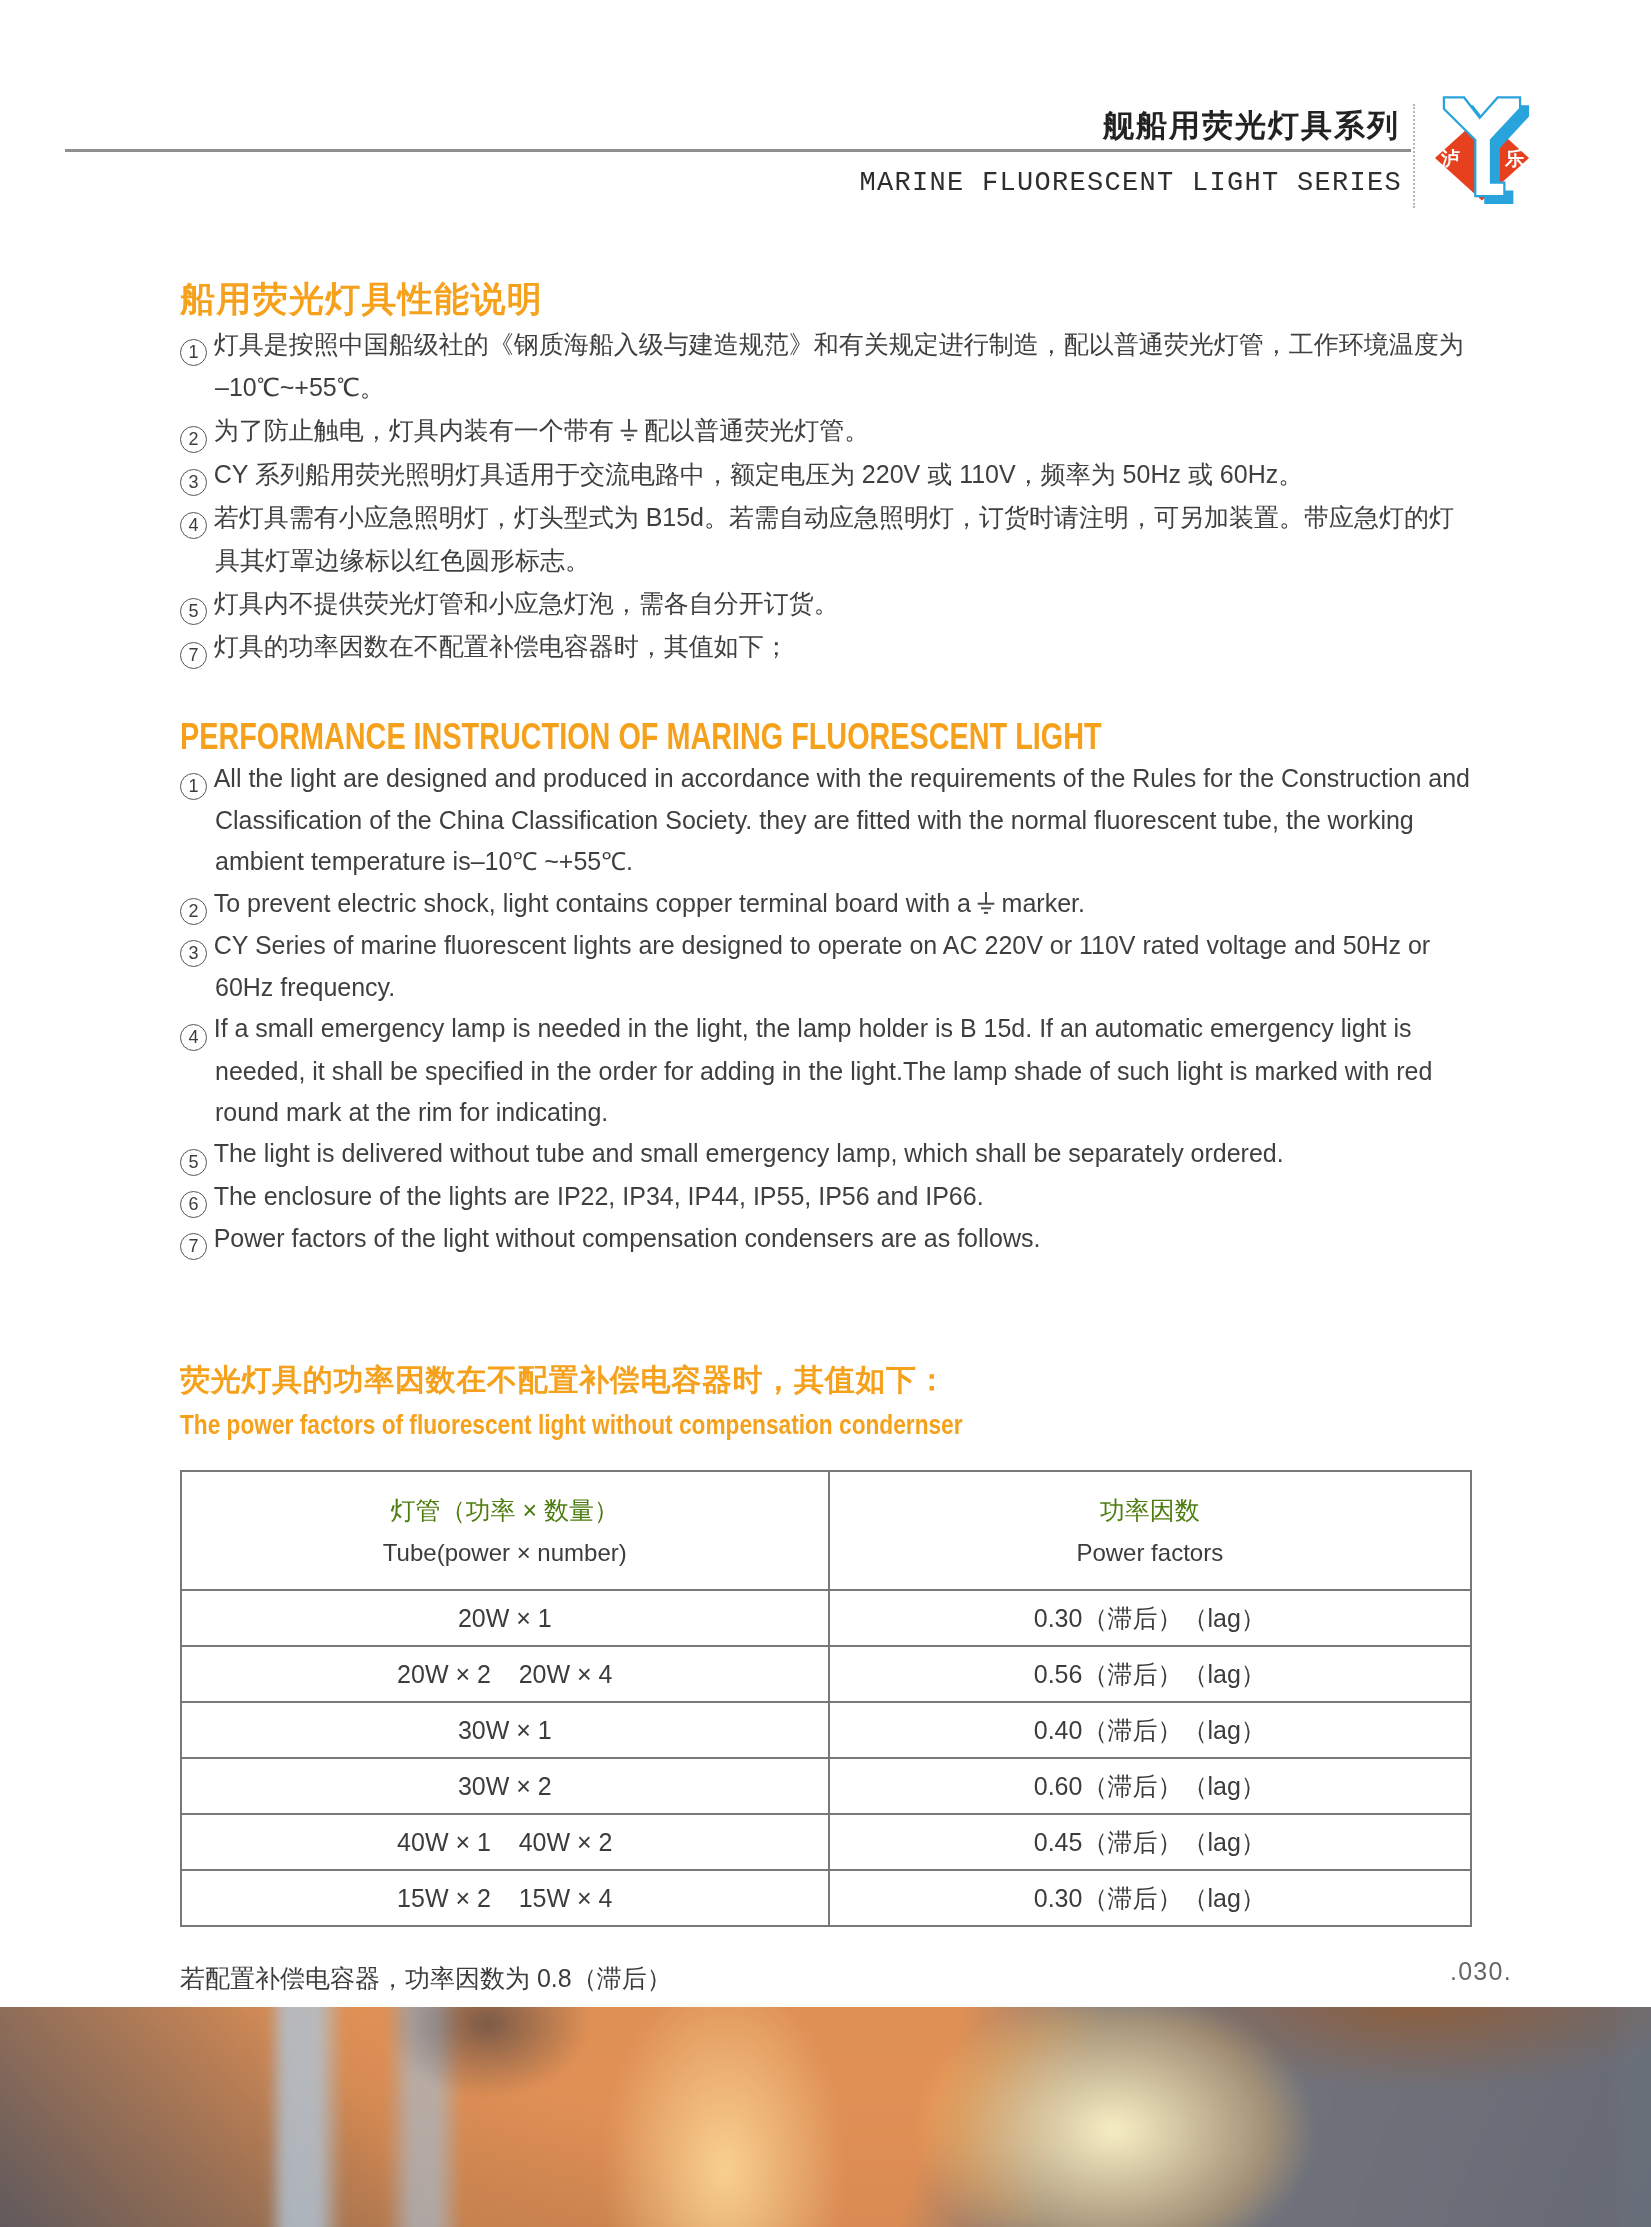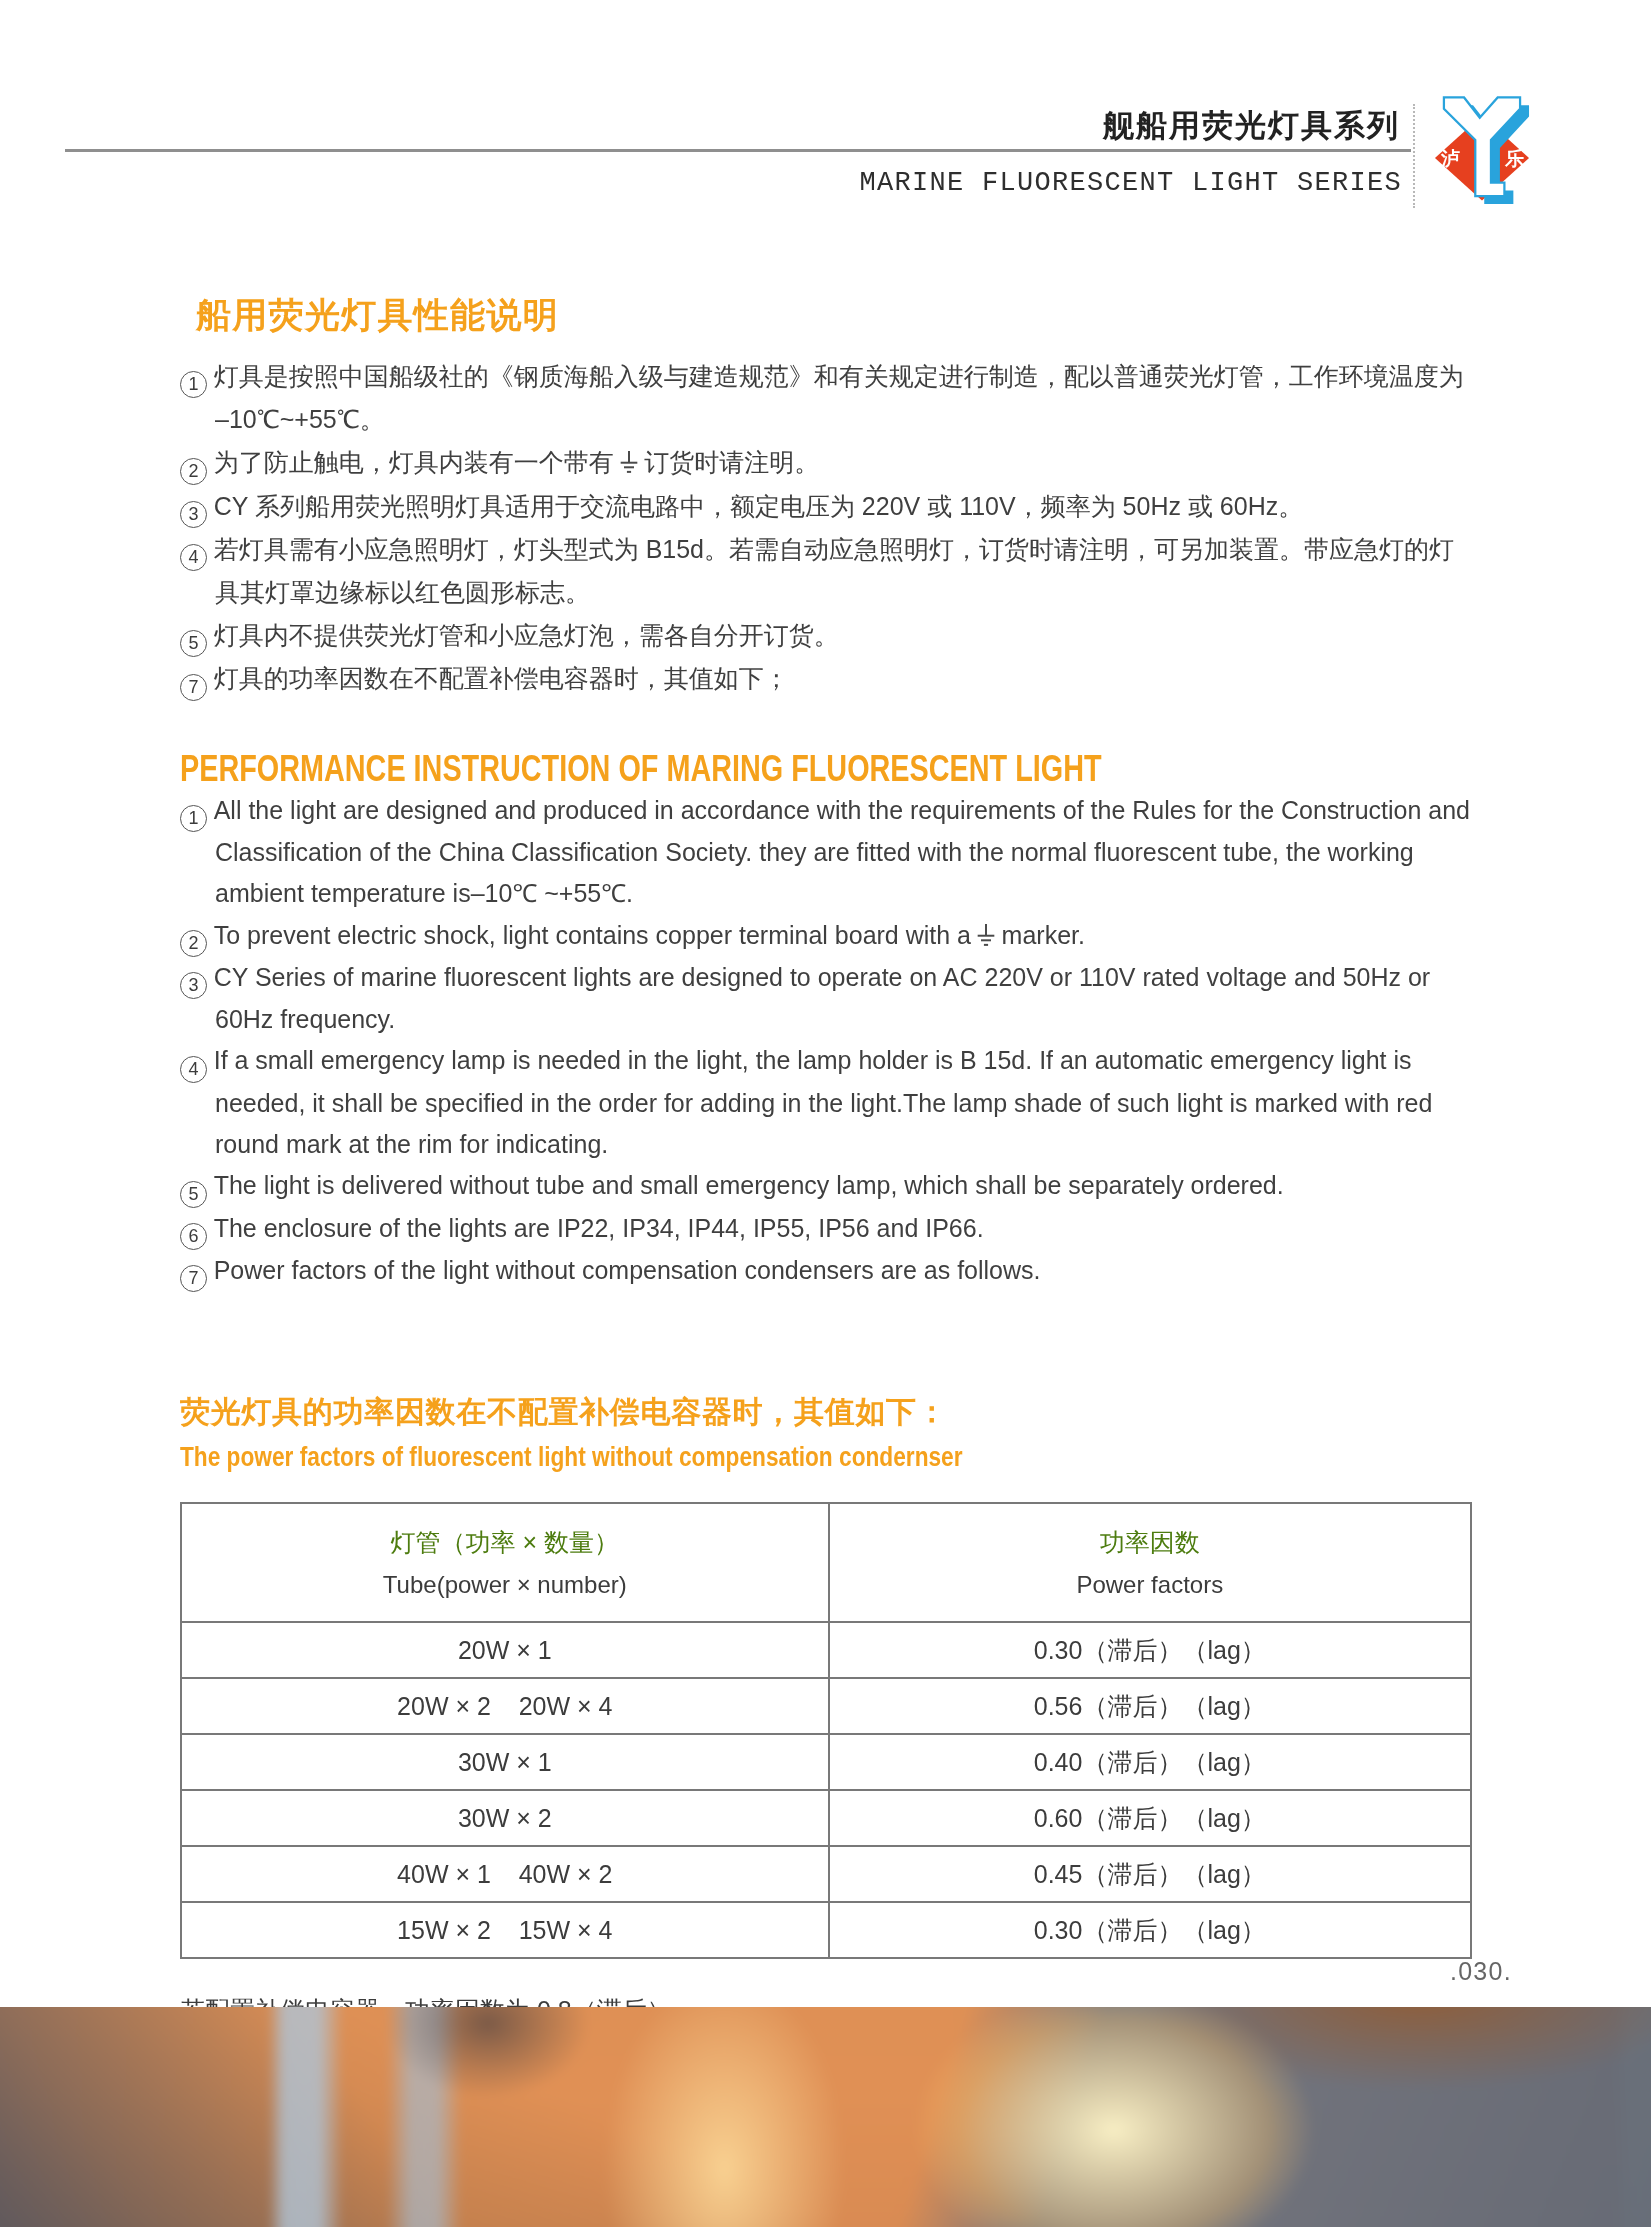--- a/index.html
+++ b/index.html
@@ -9,21 +9,21 @@
   .hdr-cn{position:absolute;top:105px;right:252px;font-size:31px;font-weight:bold;color:#222;letter-spacing:2px;}
   .hdr-line{position:absolute;top:149px;left:65px;width:1346px;height:2.7px;background:#8f8f8f;}
   .hdr-en{position:absolute;top:168px;right:250px;font-family:"Liberation Mono","DejaVu Sans Mono",monospace;font-size:27px;color:#2e2e2e;letter-spacing:1.3px;}
   .hdr-dots{position:absolute;top:104px;left:1413px;height:104px;width:0;border-left:2px dotted #b8b8b8;}
   .logo{position:absolute;top:93px;left:1426px;width:112px;height:112px;}
 
   
   .content{position:absolute;left:180px;width:1292px;top:0;}
   .pad-top{height:276px;}
 
-  .h-cn{margin:16px;font-size:35px;font-weight:bold;color:#F5A11C;letter-spacing:1.3px;}
+  .h-cn{margin:0;font-size:35px;font-weight:bold;color:#F5A11C;letter-spacing:1.3px;}
   .h-en-cond{margin:0;font-size:36px;font-weight:bold;color:#F5A11C;display:inline-block;transform:scaleX(0.8);transform-origin:left center;letter-spacing:0px;white-space:nowrap;}
 
   ol.plist{list-style:none;margin:0;padding:0;font-size:25px;color:#3f3f3f;}
   ol.plist li{padding-left:35px;text-indent:-35px;margin:0;}
   ol.cn li{line-height:1.72;}
   ol.en li{line-height:1.65;}
   .circ{display:inline-block;width:27px;height:27px;line-height:25px;border:1.3px solid #555;border-radius:50%;text-align:center;font-size:18px;color:#3c3c3c;margin-right:6.7px;vertical-align:-5.3px;box-sizing:border-box;text-indent:0;}
   .gnd{display:inline-block;margin:0 5.3px;vertical-align:-2.7px;}
 
   .mt-cnlist{margin-top:33px;}
@@ -89,21 +89,21 @@
 
   <ol class="plist cn mt-cnlist">
     <li><span class="circ">1</span><span>灯具是按照中国船级社的《钢质海船入级与建造规范》和有关规定进行制造，配以普通荧光灯管，工作环境温度为 –10℃~+55℃。</span></li>
     <li><span class="circ">2</span><span>为了防止触电，灯具内装有一个带有</span><svg class="gnd" width="20" height="22.6" viewBox="0 0 24 27">
           <g stroke="#4a4a4a" stroke-width="2.4" fill="none">
             <line x1="12" y1="0" x2="12" y2="13"></line>
             <line x1="2" y1="14" x2="22" y2="14"></line>
             <line x1="6" y1="19.5" x2="18" y2="19.5"></line>
             <line x1="9.5" y1="25" x2="14.5" y2="25"></line>
           </g>
-        </svg><span>订货时请注明。</span></li>
+        </svg><span>配以普通荧光灯管。</span></li>
     <li><span class="circ">3</span><span>CY 系列船用荧光照明灯具适用于交流电路中，额定电压为 220V 或 110V，频率为 50Hz 或 60Hz。</span></li>
     <li><span class="circ">4</span><span>若灯具需有小应急照明灯，灯头型式为 B15d。若需自动应急照明灯，订货时请注明，可另加装置。带应急灯的灯具其灯罩边缘标以红色圆形标志。</span></li>
     <li><span class="circ">5</span><span>灯具内不提供荧光灯管和小应急灯泡，需各自分开订货。</span></li>
     <li><span class="circ">7</span><span>灯具的功率因数在不配置补偿电容器时，其值如下；</span></li>
   </ol>
 
   <div class="mt-enhead">
     <h2 class="h-en-cond">PERFORMANCE INSTRUCTION OF MARING FLUORESCENT LIGHT</h2>
   </div>
 

